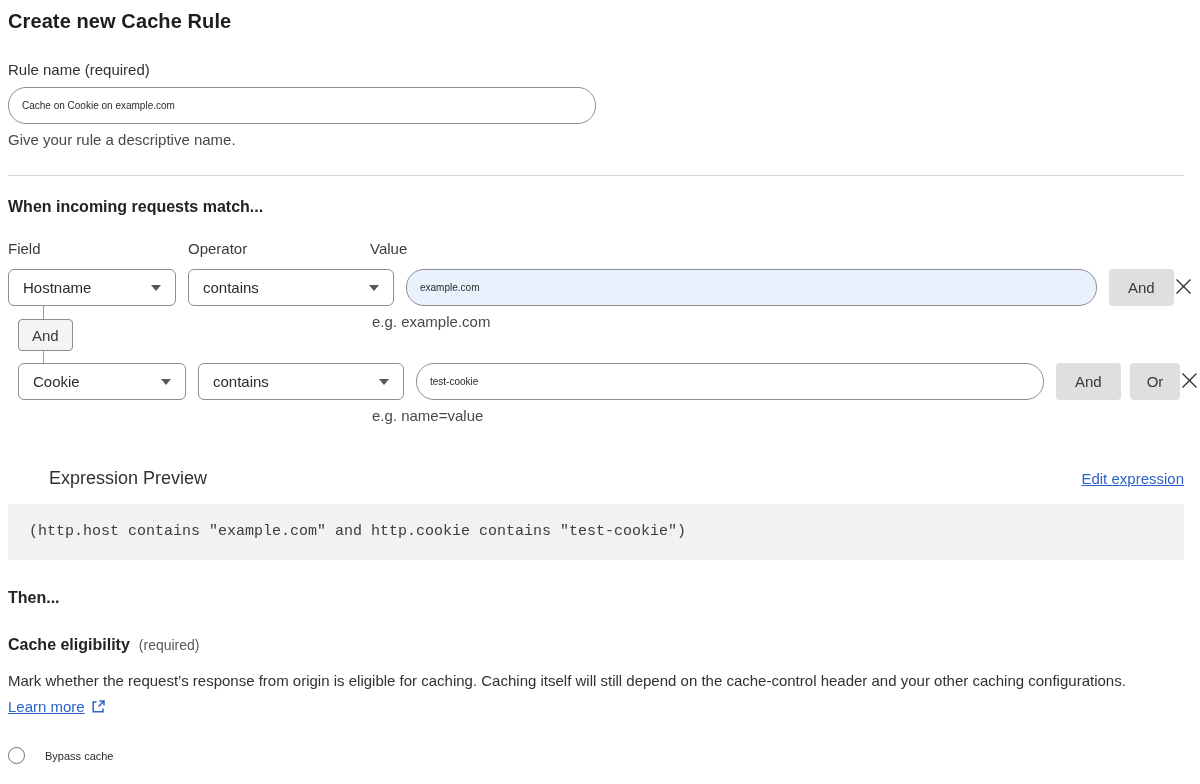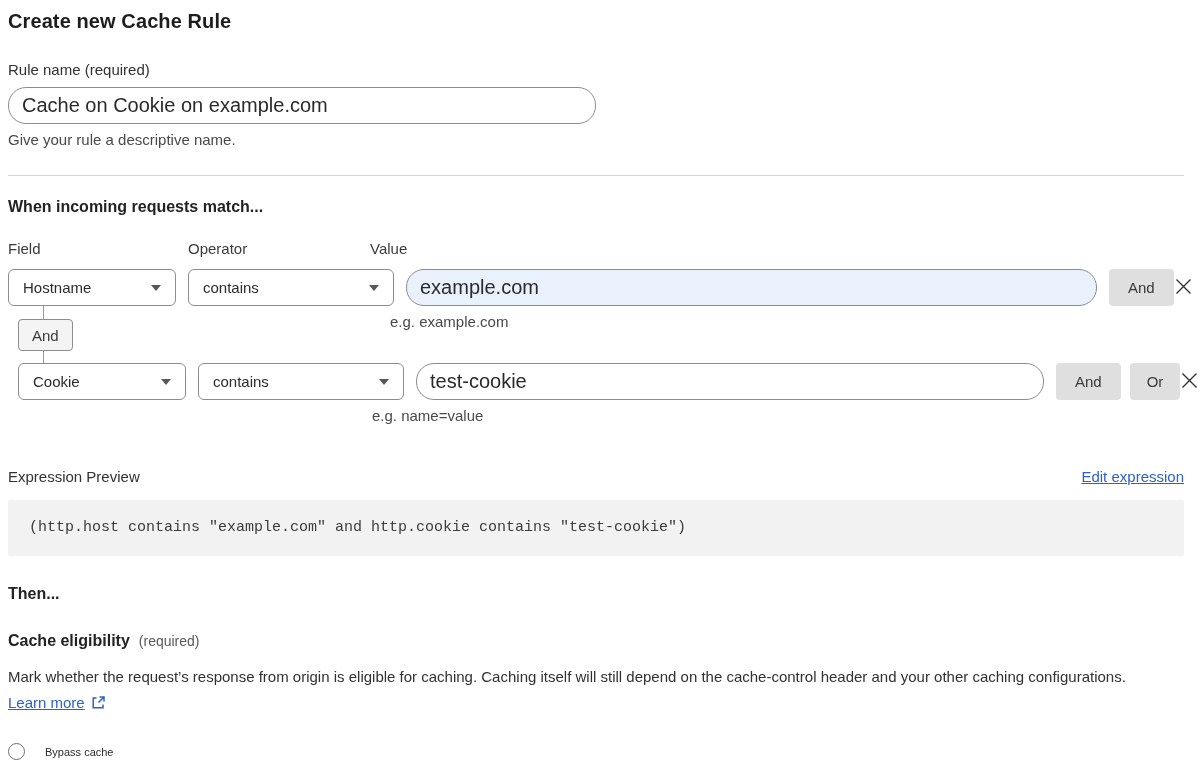--- a/index.html
+++ b/index.html
@@ -14,21 +14,21 @@
 
   .page-title {
     font-size: 20px; font-weight: 700; color: #1d1d1d;
     margin: 0; line-height: 26px; letter-spacing: .1px;
   }
 
   .form-label { font-size: 15px; line-height: 18px; margin-top: 27px; color: #313131; }
 
   .text-input {
     height: 37px; border: 1px solid #8d8d8d; border-radius: 18px;
-    padding: 0 13px; font-size: 20px; color: #2b2b2b; background: #fff;
+    padding: 0 13px; font-size: 10px; color: #2b2b2b; background: #fff;
     font-family: "Liberation Sans", sans-serif; outline: none; display: block;
   }
   .rule-name-input { width: 588px; margin-top: 8px; }
 
   .help-text { font-size: 15px; color: #494949; margin-top: 7px; line-height: 18px; }
 
   .divider { border: none; border-top: 1px solid #d5d5d5; margin: 26px 0 0 0; }
 
   .section-heading { font-size: 16px; font-weight: 700; color: #232323; margin: 21px 0 0 0; line-height: 20px; }
 
@@ -69,25 +69,25 @@
 
   .between { position: relative; height: 57px; width: 1176px; }
   .v-line { position: absolute; left: 35px; top: 0; bottom: 0; width: 1px; background: #9a9a9a; }
   .connector-chip {
     position: absolute; top: 13px; left: 10px; height: 32px;
     background: #f4f4f4; border: 1px solid #8d8d8d; border-radius: 4px;
     font-size: 15px; color: #3a3a3a; padding: 0 13px; cursor: pointer;
     font-family: "Liberation Sans", sans-serif;
   }
   .hint { font-size: 15px; color: #494949; line-height: 18px; }
-  .hint-abs { position: absolute; left: 382px; top: 7px; }
+  .hint-abs { position: absolute; left: 364px; top: 7px; }
   .hint-row2 { margin: 7px 0 0 364px; }
 
   .expr-header { display: flex; justify-content: space-between; align-items: baseline; margin-top: 43px; width: 1176px; }
-  .expr-label { font-size: 15px; color: #313131; }
+  .expr-label { font-size: 18px; color: #313131; margin-left: 41px; }
   .link { color: #2c62c9; text-decoration: underline; font-size: 15px; cursor: pointer; }
 
   .code-box {
     margin-top: 15px; width: 1176px; background: #f2f2f2; border-radius: 2px;
     padding: 19px 21px; font-family: "Liberation Mono", "DejaVu Sans Mono", monospace;
     font-size: 15px; color: #3c3c3c; line-height: 18px; white-space: nowrap;
   }
 
   .then-heading { margin-top: 28px; }
 

